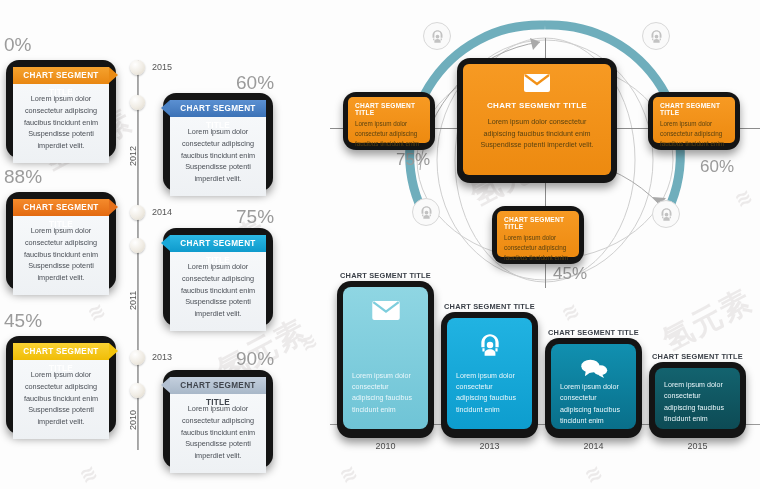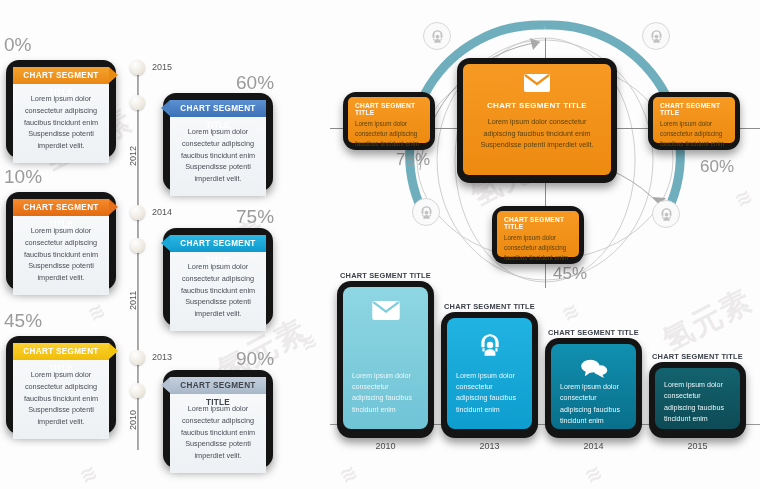--- a/index.html
+++ b/index.html
@@ -110,21 +110,21 @@
   <div class="card" style="left:6px;top:60px;width:110px;height:98px;">
     <div class="card-inner">
       <div class="hdr" style="background:linear-gradient(180deg,#F5A22E,#E98712);">
         <span>CHART SEGMENT TITLE</span>
         <span class="tail" style="border-left:9px solid #EA8B14;"></span>
       </div>
       <div class="body">Lorem ipsum dolor consectetur adipiscing faucibus tincidunt enim Suspendisse potenti imperdiet velit.</div>
     </div>
   </div>
 
-  <div class="pct" style="left:4px;top:166px;">10%</div>
+  <div class="pct" style="left:4px;top:166px;">88%</div>
   <div class="card" style="left:6px;top:192px;width:110px;height:98px;">
     <div class="card-inner">
       <div class="hdr" style="background:linear-gradient(180deg,#F58B2C,#E36A11);">
         <span>CHART SEGMENT TITLE</span>
         <span class="tail" style="border-left:9px solid #E5701B;"></span>
       </div>
       <div class="body">Lorem ipsum dolor consectetur adipiscing faucibus tincidunt enim Suspendisse potenti imperdiet velit.</div>
     </div>
   </div>
 

